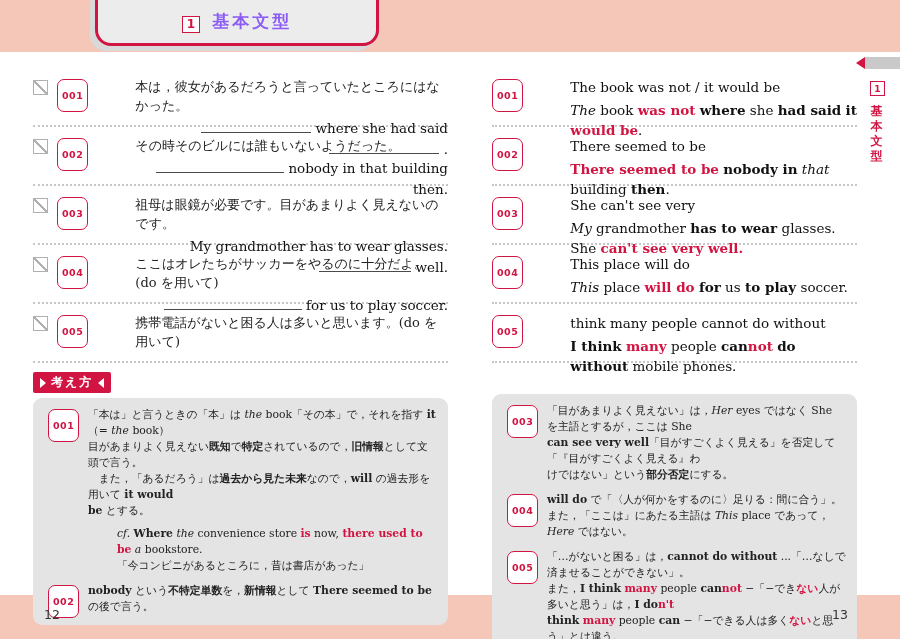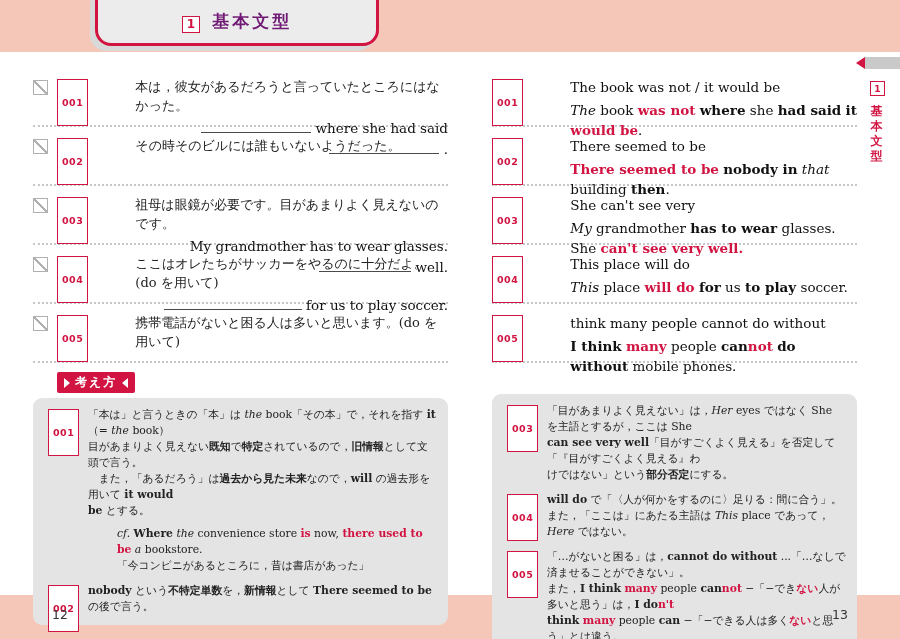--- a/index.html
+++ b/index.html
@@ -18,56 +18,56 @@
     background:#ececec;border:3px solid #d21442;border-radius:16px;
     box-shadow:-5px 5px 0 #d9d9d9;
     display:flex;align-items:flex-end;justify-content:center;gap:12px;
     box-sizing:border-box;padding-bottom:10px;
   }
   .num-box{
     border:1.5px solid #d21442;color:#d21442;background:#fff;
     font-size:12px;line-height:15px;padding:0 4px;font-weight:bold;
     font-family:"DejaVu Sans","Liberation Sans",sans-serif;
   }
-  .header-title{color:#701a75;font-weight:bold;font-size:17px;letter-spacing:3px;}
+  .header-title{color:#8b5cf6;font-weight:bold;font-size:17px;letter-spacing:3px;}
 
   
   .left-col{position:absolute;left:33px;top:68px;width:415px;}
   .right-col{position:absolute;left:492px;top:68px;width:365px;}
 
   .row{
     height:59px;box-sizing:border-box;padding-top:10px;
     border-bottom:2px dotted #c6c6c6;
     display:flex;align-items:flex-start;
   }
   .checkbox{
     width:13px;height:13px;border:1px solid #b0b0b0;background:#fff;
     margin-top:2px;flex:0 0 auto;
     background-image:linear-gradient(to top right,transparent 46%,#b0b0b0 46%,#b0b0b0 54%,transparent 54%);
   }
   .badge{
-    border:1px solid #d21442;color:#d21442;background:#fff;border-radius:0;
-    font-size:9.5px;line-height:13px;height:13px;padding:16px 4px;font-weight:bold;
+    border:1px solid #d21442;color:#d21442;background:#fff;border-radius:7px;
+    font-size:9.5px;line-height:13px;height:13px;padding:9px 4px;font-weight:bold;
     letter-spacing:.5px;margin:1px 8px 0 9px;flex:0 0 auto;
     font-family:"DejaVu Sans","Liberation Sans",sans-serif;
   }
   .right-col .badge{margin-left:0;}
   .item-body{flex:1;min-width:0;margin-left:39px;}
   .jp{font-size:13px;line-height:1.45;color:#222;}
   .en{font-size:13.5px;line-height:1.55;margin-top:2px;color:#111;text-align:right;}
   .hint{font-size:13.5px;line-height:1.45;color:#111;}
   .answer{font-size:13.5px;line-height:1.55;margin-top:2px;color:#111;}
   .blank{display:inline-block;border-bottom:1.4px solid #4a4a4a;height:13px;vertical-align:baseline;}
 
   
   .ribbon{
     margin-top:9px;display:inline-flex;align-items:center;gap:5px;
     background:#d21442;color:#fff;font-weight:bold;font-size:12px;
     padding:2px 7px;border-radius:2px;
-    font-family:"DejaVu Sans","Liberation Sans",sans-serif;letter-spacing:2px;margin-left:24px;
+    font-family:"DejaVu Sans","Liberation Sans",sans-serif;letter-spacing:2px;
   }
   .rib-arrow-r{width:0;height:0;border-top:5px solid transparent;border-bottom:5px solid transparent;border-left:6px solid #fff;}
   .rib-arrow-l{width:0;height:0;border-top:5px solid transparent;border-bottom:5px solid transparent;border-right:6px solid #fff;}
 
   
   .graybox{
     background:#e4e4e4;border-radius:9px;margin-top:5px;
     padding:9px 11px 10px 11px;font-size:10.8px;line-height:1.48;color:#222;
     box-sizing:border-box;width:100%;
   }
@@ -95,21 +95,21 @@
     font-size:9px;width:13px;height:13px;display:flex;align-items:center;justify-content:center;
     font-family:"DejaVu Sans","Liberation Sans",sans-serif;font-weight:bold;background:#fff;
   }
   .tab-title{margin-left:13px;}
   .tab-char{color:#d21442;font-weight:bold;font-size:12px;line-height:15px;text-align:center;width:15px;}
 
   .pagenum{
     position:absolute;bottom:17px;font-size:12.5px;color:#333;
     font-family:"DejaVu Sans","Liberation Sans",sans-serif;
   }
-  .pagenum.left{left:52px;}
+  .pagenum.left{left:44px;}
   .pagenum.right{right:52px;}
 </style>
 </head>
 <body>
 
 <div class="band-top"></div>
 <div class="band-bottom"></div>
 
 <div class="header-box">
   <span class="num-box">1</span>
@@ -124,20 +124,21 @@
         <div class="item-body">
           <div class="jp">本は，彼女があるだろうと言っていたところにはなかった。</div>
           <div class="en"><span class="blank" style="width: 110px;"></span><span class="run-n"> where she had said </span><span class="blank" style="width: 110px;"></span><span class="run-n"> .</span></div>
         </div>
       </div>
       <div class="row">
         <span class="checkbox"></span>
         <span class="badge">002</span>
         <div class="item-body">
           <div class="jp">その時そのビルには誰もいないようだった。</div>
+          <div class="en"><span class="blank" style="width: 128px;"></span><span class="run-n"> nobody in that building then.</span></div>
         </div>
       </div>
       <div class="row">
         <span class="checkbox"></span>
         <span class="badge">003</span>
         <div class="item-body">
           <div class="jp">祖母は眼鏡が必要です。目があまりよく見えないのです。</div>
           <div class="en"><span class="run-n">My grandmother has to wear glasses. </span><span class="blank" style="width: 92px;"></span><span class="run-n"> well.</span></div>
         </div>
       </div>

